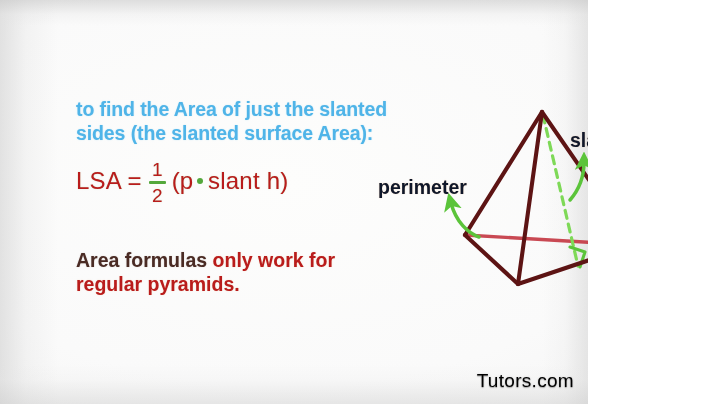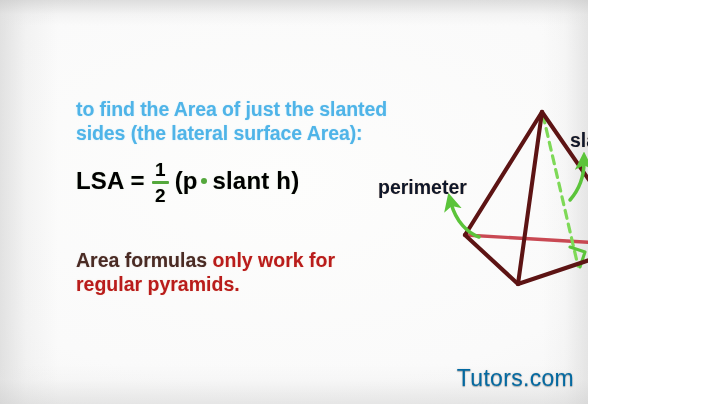--- a/index.html
+++ b/index.html
@@ -62,23 +62,23 @@
   #intro-text {
     color: #4fb4e8;
     font-size: 19.5px;
     line-height: 23.5px;
     text-shadow: 0 0 1.4px rgba(120,200,235,0.45);
   }
   #formula-row {
     margin-top: 14px;
     display: flex;
     align-items: center;
-    color: #000000;
+    color: #b91c1c;
     font-size: 24px;
-    font-weight: bold;
+    font-weight: normal;
     text-shadow: 0 0 1.2px rgba(100,170,70,0.35);
   }
   #formula-lhs { letter-spacing: 0.2px; }
   .frac {
     display: inline-flex;
     flex-direction: column;
     align-items: center;
     margin: 0 6px 0 7px;
     font-size: 19px;
     line-height: 1;
@@ -135,45 +135,45 @@
     left: 0; top: 0;
     width: 720px; height: 404px;
     pointer-events: none;
   }
 
   
   #watermark {
     position: absolute;
     right: 14px;
     bottom: 12px;
-    font-size: 23px;
+    font-size: 19px;
     font-weight: normal;
     letter-spacing: 0.3px;
-    color: #0369a1;
+    color: #000000;
     text-shadow:
       0 1px 1px rgba(120,120,120,0.55),
       0 0 2px rgba(150,150,150,0.40);
   }
 </style>
 </head>
 <body>
 
 <div id="stage">
 
   <div id="bg-base"></div>
   <div id="bg-left-band"></div>
   <div id="bg-right-band"></div>
   <div id="bg-top-band"></div>
   <div id="bg-bottom-band"></div>
 
   <div id="text-column">
 
     <div id="intro-text">
       <div class="line">to find the Area of just the slanted</div>
-      <div class="line">sides (the lateral surface Area):</div>
+      <div class="line">sides (the slanted surface Area):</div>
     </div>
 
     <div id="formula-row">
       <span id="formula-lhs">LSA  =</span>
       <span class="frac">
         <span class="num">1</span>
         <span class="bar"></span>
         <span class="den">2</span>
       </span>
       <span>(p</span>

